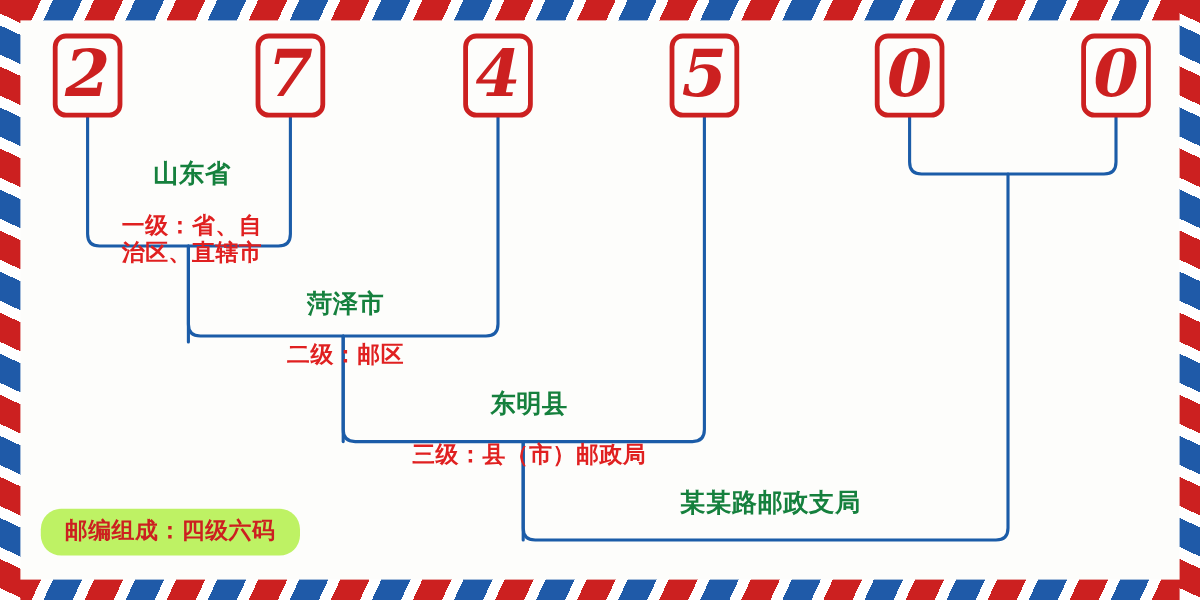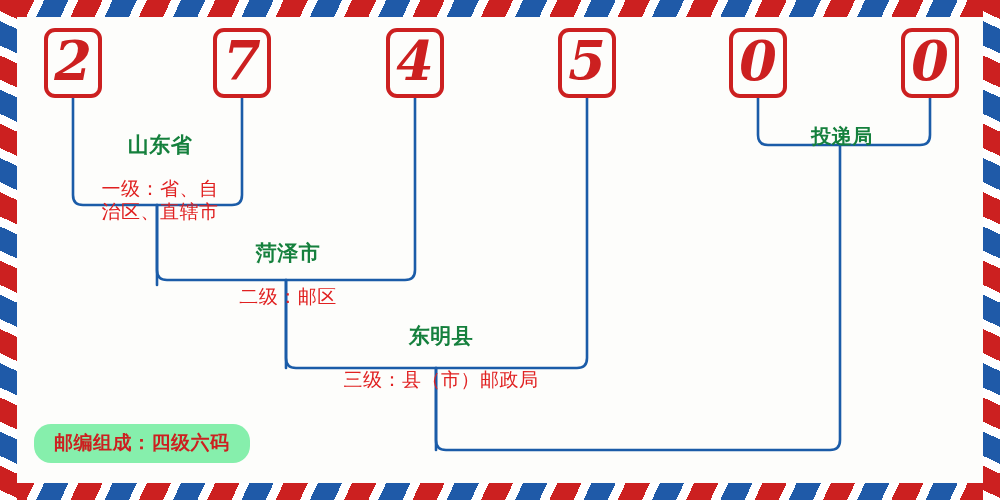--- a/index.html
+++ b/index.html
@@ -55,37 +55,37 @@
   }
 
   
   .label{position:absolute;z-index:4;text-align:center;white-space:pre-line;}
   .label .title{
     color:#15803d;font-weight:700;
     font-family:"DejaVu Serif","Liberation Serif",serif;
     font-size:21px;line-height:1.18;letter-spacing:0.5px;
   }
   .label .sub{
-    color:#e02020;font-weight:400;
+    color:#e02020;font-weight:700;
     font-family:"DejaVu Sans","Liberation Sans",sans-serif;
     font-size:19px;line-height:1.22;letter-spacing:0.5px;
   }
 
   #label-l1{left:60px;top:114px;width:200px;}
   #label-l2{left:180px;top:222px;width:216px;}
   #label-l3{left:294px;top:305px;width:294px;}
   #label-l4{left:452px;top:388px;width:380px;}
   #label-delivery{left:752px;top:106px;width:180px;}
   #label-delivery .title{font-size:20px;}
 
   
   #footnote{
     position:absolute;left:34px;top:424px;z-index:4;
     padding:9px 20px 11px 20px;
-    background:#86efac;border-radius:17px;
+    background:#bef264;border-radius:17px;
     color:#cc2020;font-weight:700;
     font-family:"DejaVu Serif","Liberation Serif",serif;
     font-size:19px;line-height:1;letter-spacing:0.5px;
   }
 </style>
 </head>
 <body>
 
 <div id="envelope">
 
@@ -126,25 +126,23 @@
     <div class="title">东明县</div>
     <div class="sub">三级：县（市）邮政局</div>
   </div>
 
   <div class="label" id="label-l2">
     <div class="title">菏泽市</div>
     <div class="sub">二级：邮区</div>
   </div>
 
   <div class="label" id="label-l4">
+    <div class="title">某某路邮政支局</div>
   </div>
 
-  <div class="label" id="label-delivery">
-    <div class="title">投递局</div>
-  </div>
 
   <div id="footnote">邮编组成：四级六码</div>
 
   <div class="edge edge-h" id="edge-top"></div>
   <div class="edge edge-h" id="edge-bottom"></div>
   <div class="edge edge-v" id="edge-left"></div>
   <div class="edge edge-v" id="edge-right"></div>
 
 </div>
 

